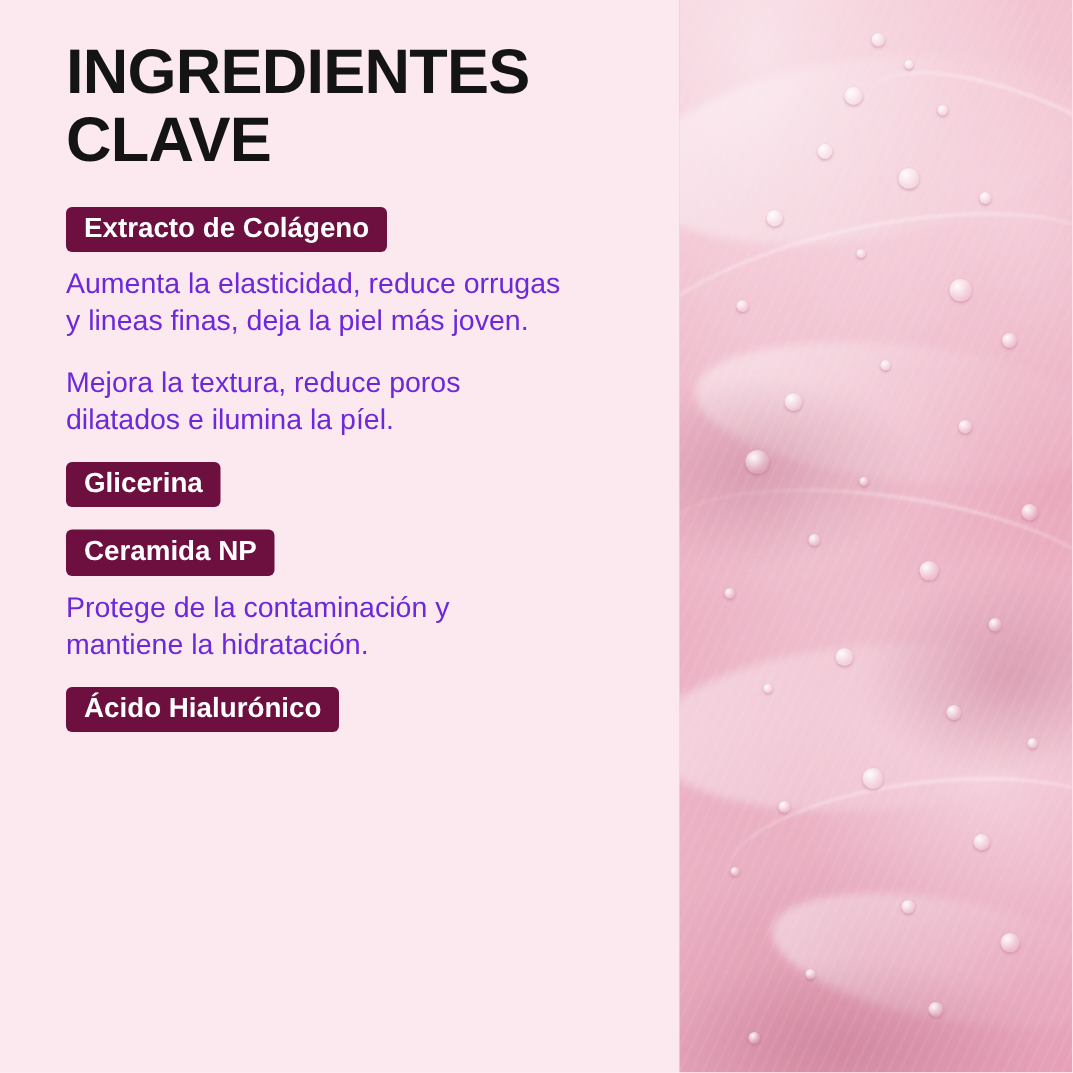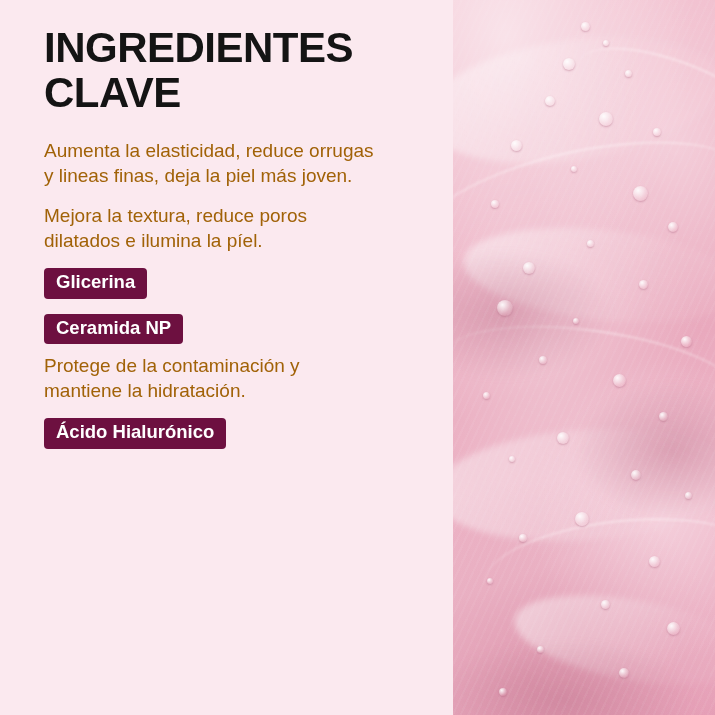--- a/index.html
+++ b/index.html
@@ -104,35 +104,36 @@
     font-size: 18.5px;
     font-weight: bold;
     padding: 5px 12px 7px 12px;
     border-radius: 4px;
     line-height: 1;
   }
   .ing-desc {
     margin: 9px 0 0 0;
     font-size: 19px;
     line-height: 1.32;
-    color: #a16207;
+    color: #6d28d9;
     white-space: pre-line;
     max-width: 400px;
   }
 </style>
 </head>
 <body>
 
 <div class="poster">
 
   <div class="content">
 
     <h1 class="title">INGREDIENTES CLAVE</h1>
 
     <div class="ingredient">
+      <span class="ing-tag">Extracto de Colágeno</span>
       <p class="ing-desc">Aumenta la elasticidad, reduce orrugas
 y lineas finas, deja la piel más joven.</p>
     </div>
 
     <div class="ingredient">
       <p class="ing-desc">Mejora la textura, reduce poros
 dilatados e ilumina la píel.</p>
     </div>
 
     <div class="ingredient">

